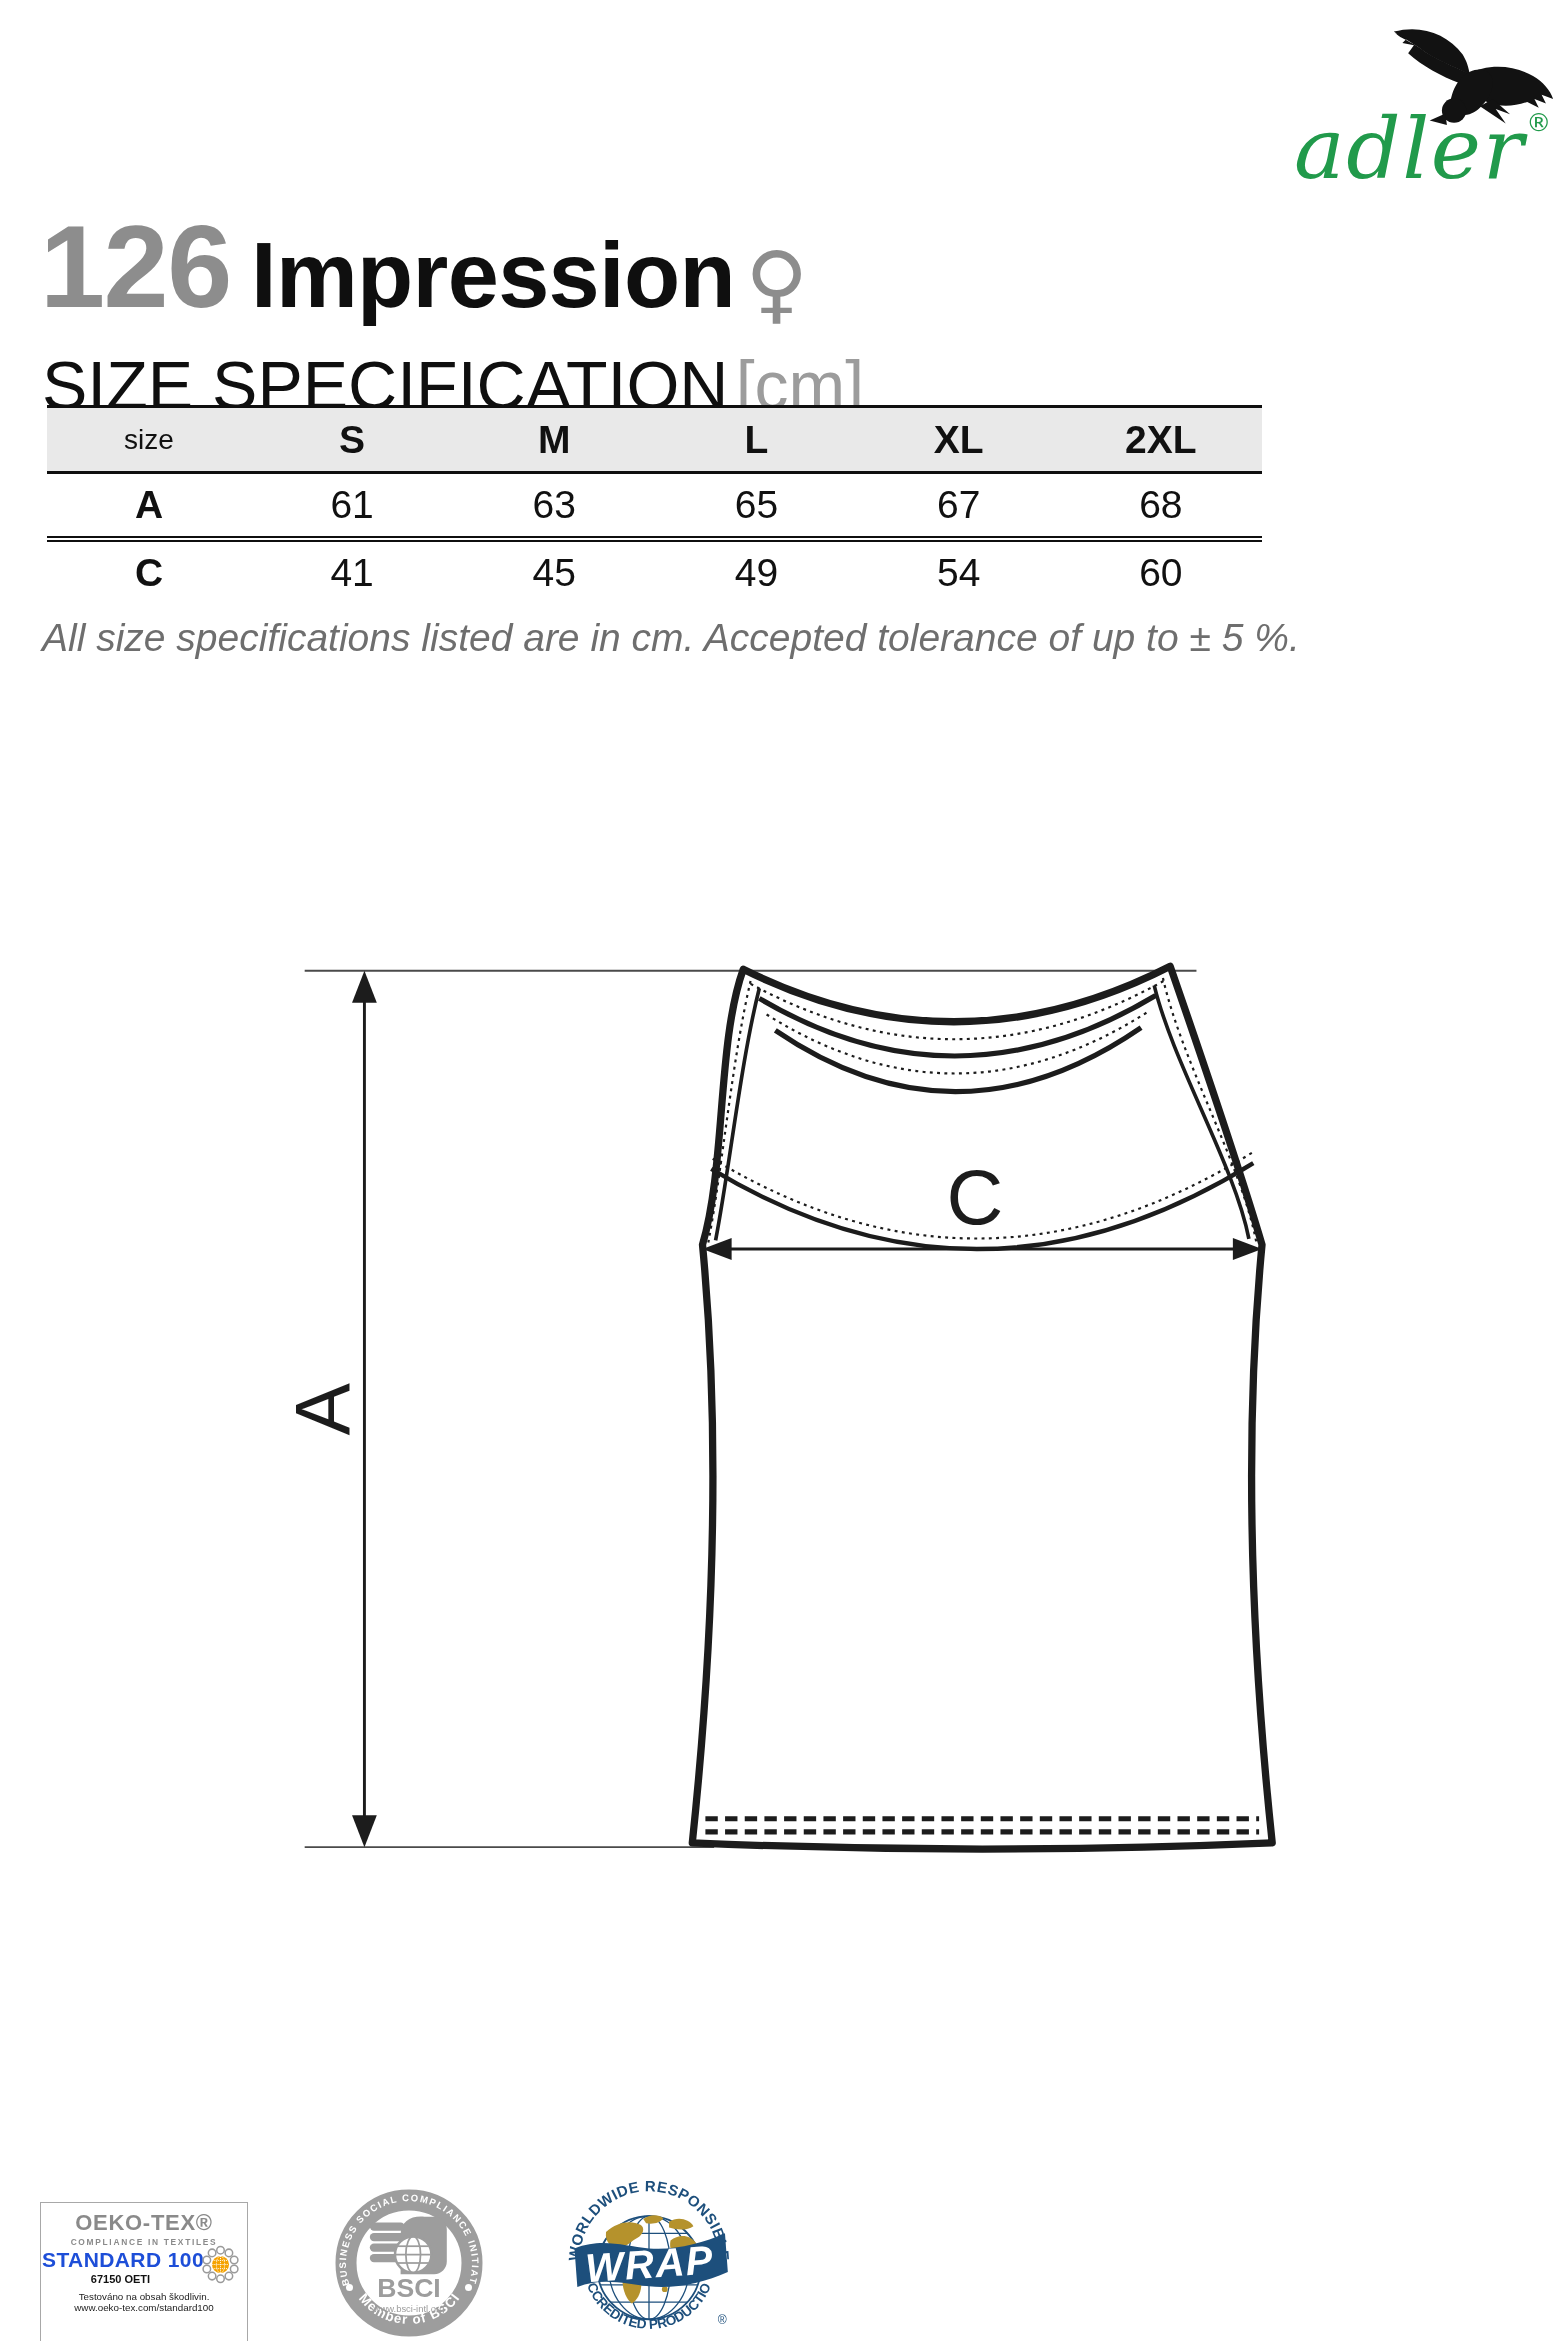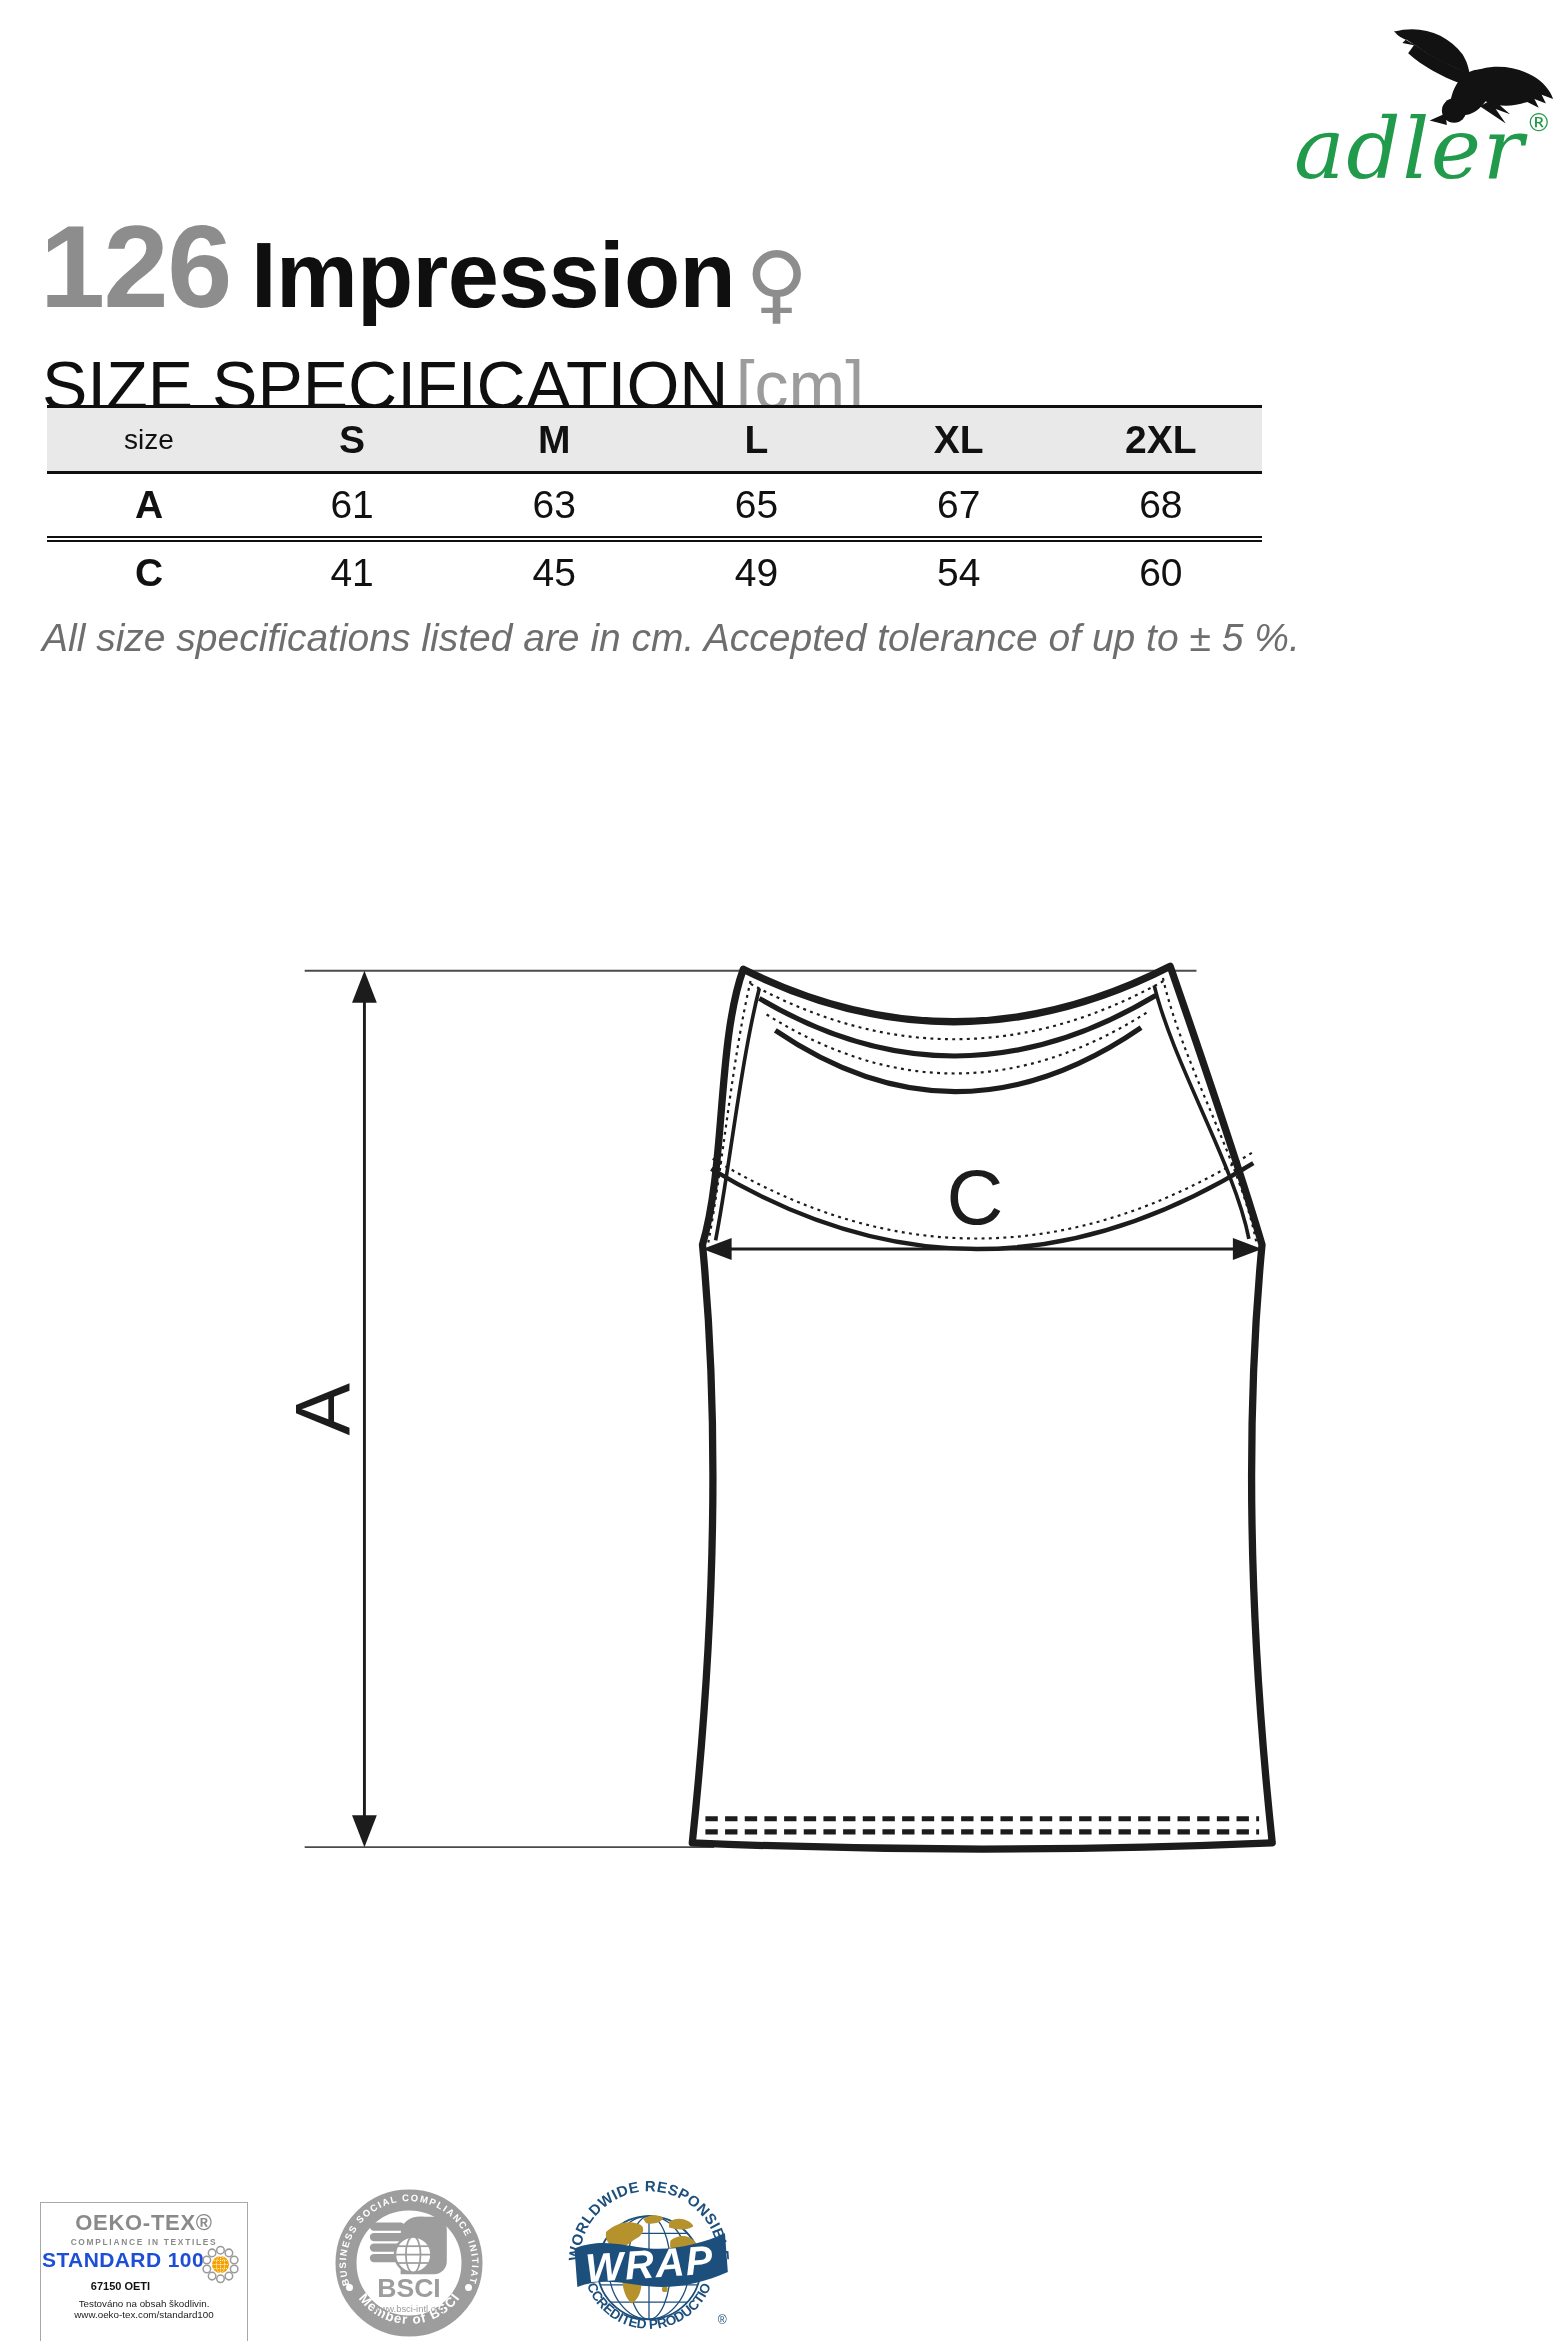--- a/index.html
+++ b/index.html
@@ -41,21 +41,21 @@
   .diagram { position:absolute; left:277px; top:924px; width:1020px; height:951px; }
   .diagram text { font-family:"Liberation Sans", sans-serif; }
   
   .cert-oeko {
     position:absolute; left:40px; top:2202px; width:208px; height:148px;
     border:1.5px solid #a8a8a8; box-sizing:border-box; text-align:center;
   }
   .oeko-title { margin-top:7.3px; font-size:22px; font-weight:700; color:#8a8a8a; letter-spacing:0.7px; }
   .oeko-sub { margin-top:0.7px; font-size:8.4px; font-weight:700; color:#8a8a8a; letter-spacing:1.7px; }
   .oeko-std { margin-top:1.5px; padding-right:42px; font-size:21px; font-weight:700; color:#1d4ed8; letter-spacing:0.4px; }
-  .oeko-lic { padding-right:47px; font-size:11px; font-weight:700; color:#111; margin-top:8px; }
+  .oeko-lic { padding-right:47px; font-size:11px; font-weight:700; color:#111; margin-top:1px; }
   .oeko-l1 { margin-top:5.1px; font-size:9.8px; color:#222; }
   .oeko-l2 { font-size:9.8px; color:#222; }
   .oeko-flower { position:absolute; right:5.8px; top:41px; width:41px; height:41px; }
   .cert-bsci { position:absolute; left:332px; top:2186px; width:154px; height:154px; }
   .cert-wrap { position:absolute; left:563px; top:2179px; width:172px; height:166px; }
 </style>
 </head>
 <body>
 
 <div class="page">

